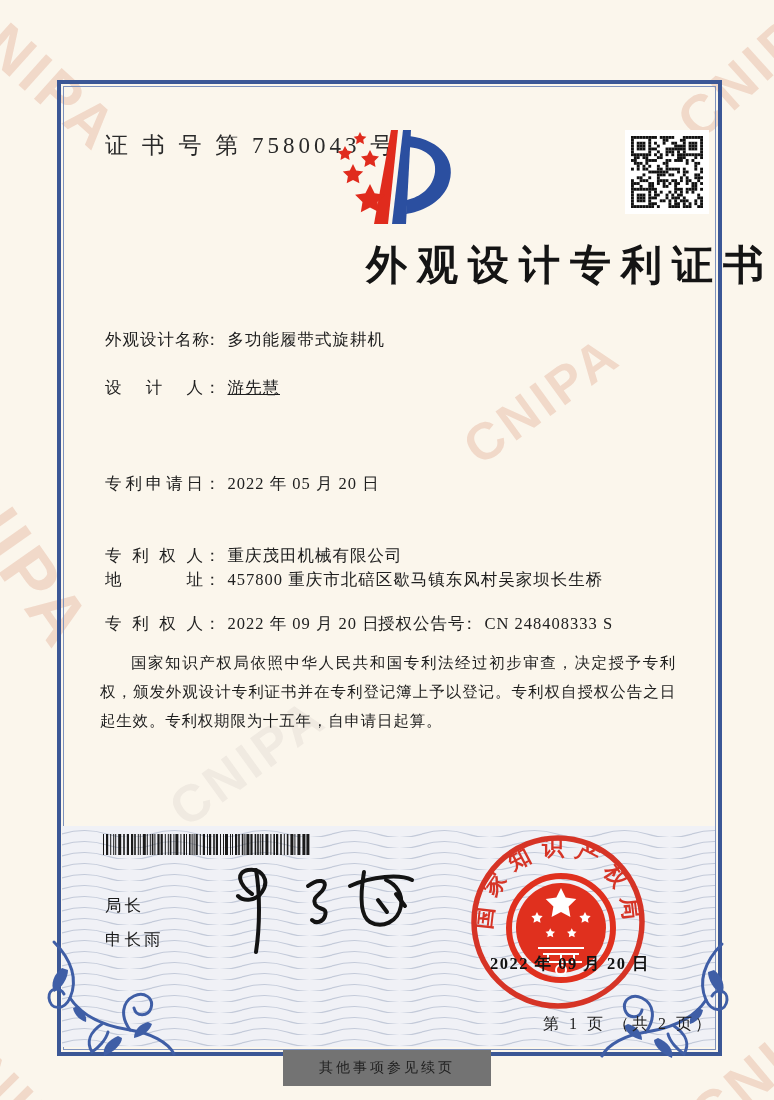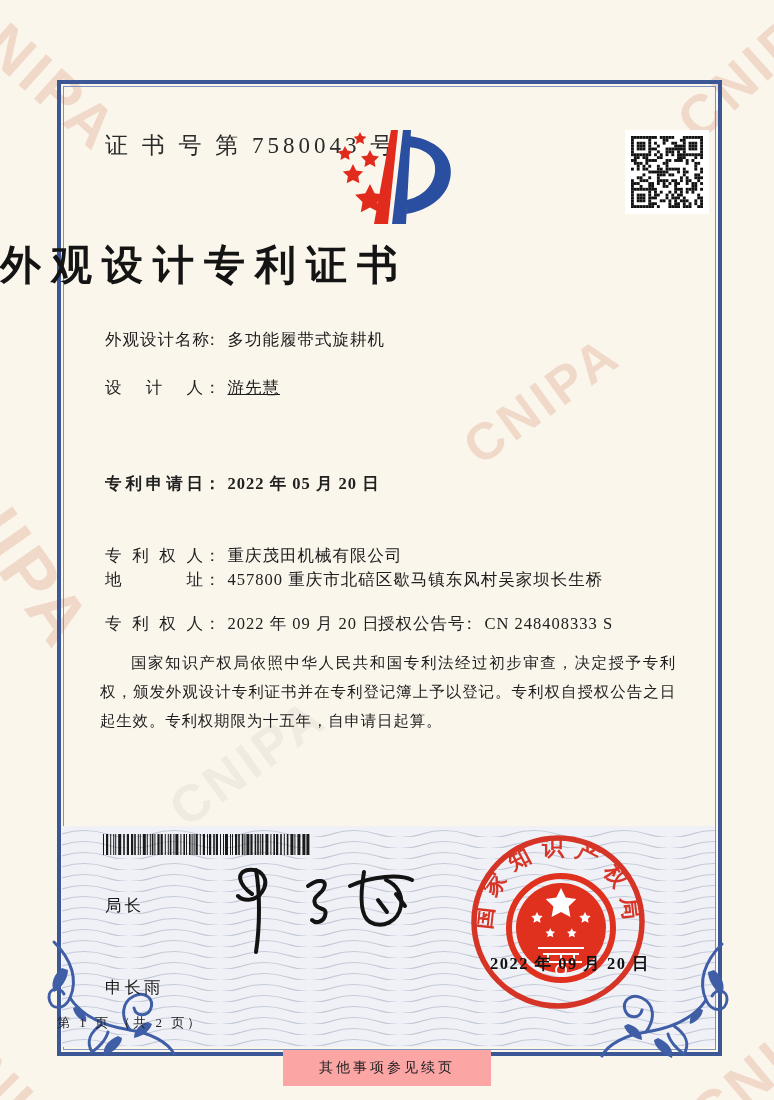--- a/index.html
+++ b/index.html
@@ -27,21 +27,21 @@
   .cert-no{
     position:absolute;left:105px;top:130px;font-size:23px;letter-spacing:4px;color:#2a2a2a;
   }
   .logo{position:absolute;left:312px;top:120px;width:152px;height:112px;}
   .qr-panel{
     position:absolute;left:625px;top:130px;width:84px;height:84px;background:#ffffff;
     display:flex;align-items:center;justify-content:center;
   }
   .qr-panel svg{width:72px;height:72px;}
   .doc-title{
-    position:absolute;left:0;top:238px;width:774px;text-align:left;
+    position:absolute;left:0;top:238px;width:774px;text-align:right;
     font-size:41px;font-weight:bold;letter-spacing:10px;color:#141414;
   }
   
   .field{
     position:absolute;left:105px;width:600px;font-size:16.5px;letter-spacing:1px;
     white-space:nowrap;color:#202020;
   }
   .lab{
     display:inline-block;width:99px;text-align:justify;text-align-last:justify;
     vertical-align:bottom;
@@ -56,36 +56,36 @@
   }
   .body-text p{margin:0;text-indent:2em;}
   
   .wave-zone{
     position:absolute;left:62px;top:826px;width:653px;height:221px;
     background:#f0f1f6;
   }
   .wave-zone svg{position:absolute;left:0;top:0;width:100%;height:100%;}
   .barcode{position:absolute;left:103px;top:834px;width:210px;height:21px;}
   .sig-title{position:absolute;left:105px;top:895px;font-size:16.5px;letter-spacing:3px;color:#191919;text-align:center;}
-  .sig-name{position:absolute;left:105px;top:929px;font-size:16.5px;letter-spacing:3px;color:#191919;margin-top:48px;}
+  .sig-name{position:absolute;left:105px;top:929px;font-size:16.5px;letter-spacing:3px;color:#191919;}
   .signature{position:absolute;left:212px;top:864px;width:215px;height:92px;}
   .seal{position:absolute;left:468px;top:832px;width:180px;height:180px;}
   .seal-date{
     position:absolute;left:470px;top:953px;width:200px;text-align:center;
     font-size:16.5px;font-weight:bold;letter-spacing:1.5px;color:#111;
   }
   .orn{position:absolute;width:140px;height:120px;}
   .orn-left{left:44px;top:936px;}
   .orn-right{left:592px;top:938px;transform:scaleX(-1);}
   .page-num{
-    position:absolute;left:57px;top:1014px;width:657px;text-align:left;
-    font-size:13px;letter-spacing:3px;color:#222;
+    position:absolute;left:57px;top:1014px;width:657px;text-align:right;
+    font-size:16px;letter-spacing:3px;color:#222;
   }
   .note-box{
-    position:absolute;left:283px;top:1050px;width:208px;height:36px;background:#fca5a5;
+    position:absolute;left:283px;top:1050px;width:208px;height:36px;background:#737373;
     display:flex;align-items:center;justify-content:center;
   }
   .note-box span{font-size:14px;letter-spacing:3px;color:#222;}
 </style>
 </head>
 <body>
 
 <div class="page">
 
   <div class="wm" style="left:-18px;top:-22px;font-size:60px;transform:rotate(42deg);">CNIPA</div>
@@ -451,21 +451,21 @@
   </div>
 
   <div class="doc-title">外观设计专利证书</div>
 
   <div class="field" style="top:329px;">
     <span class="lab">外观设计名称</span><span class="colon">：</span><span class="val">多功能履带式旋耕机</span>
   </div>
   <div class="field" style="top:377px;text-decoration:underline;">
     <span class="lab">设计人</span><span class="colon">：</span><span class="val">游先慧</span>
   </div>
-  <div class="field" style="top:473px;font-weight:bold;">
+  <div class="field" style="top:473px;">
     <span class="lab">专利申请日</span><span class="colon">：</span><span class="val">2022 年 05 月 20 日</span>
   </div>
   <div class="field" style="top:521px;margin-top:24px;">
     <span class="lab">专利权人</span><span class="colon">：</span><span class="val">重庆茂田机械有限公司</span>
   </div>
   <div class="field" style="top:569px;">
     <span class="lab">地址</span><span class="colon">：</span><span class="val">457800 重庆市北碚区歇马镇东风村吴家坝长生桥</span>
   </div>
   <div class="field" style="top:613px;">
     <span class="lab">专利权人</span><span class="colon">：</span><span class="val">2022 年 09 月 20 日</span>

